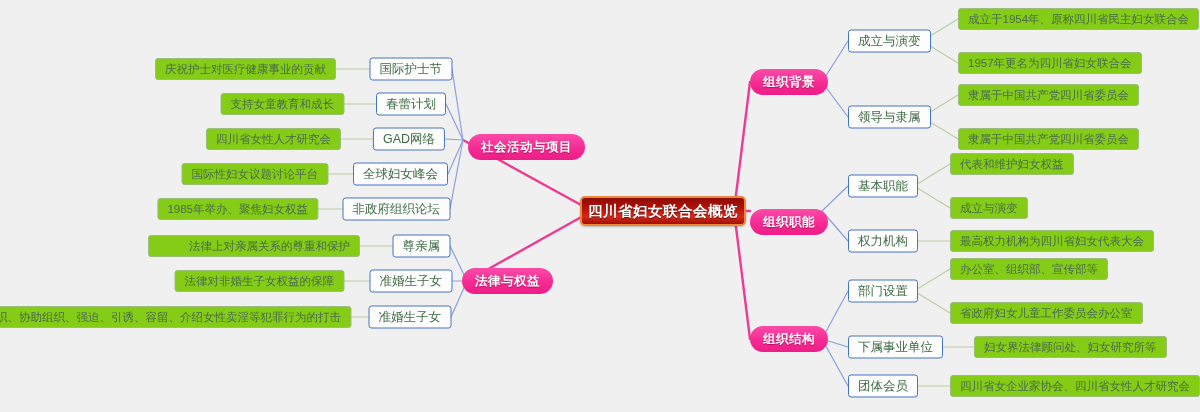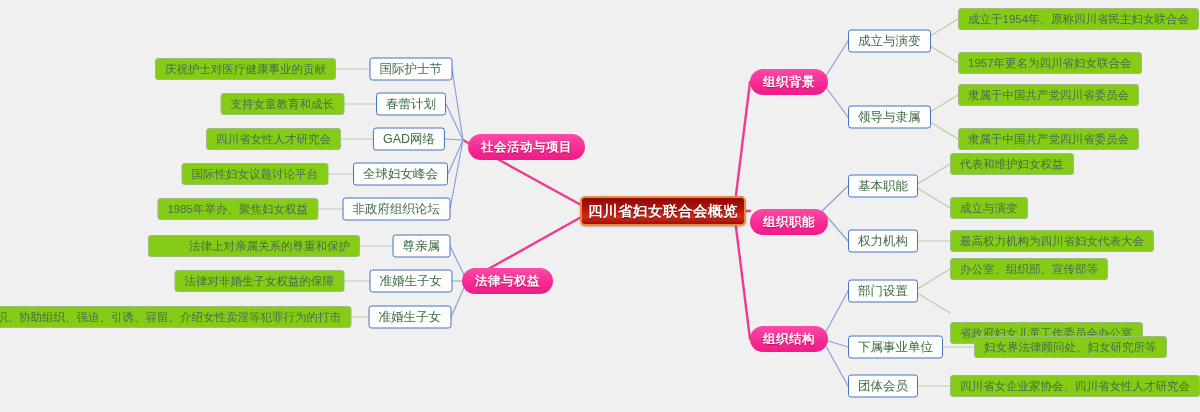--- a/index.html
+++ b/index.html
@@ -131,21 +131,21 @@
       <div class="node green" style="top: 139px; left: 958px;">隶属于中国共产党四川省委员会</div>
       <div class="node pill" style="top: 222px; left: 750px;">组织职能</div>
       <div class="node blue" style="top: 186px; left: 848px;">基本职能</div>
       <div class="node green" style="top: 164px; left: 950px;">代表和维护妇女权益</div>
       <div class="node green" style="top: 208px; left: 950px;">成立与演变</div>
       <div class="node blue" style="top: 241px; left: 848px;">权力机构</div>
       <div class="node green" style="top: 241px; left: 950px;">最高权力机构为四川省妇女代表大会</div>
       <div class="node pill" style="top: 339px; left: 750px;">组织结构</div>
       <div class="node blue" style="top: 291px; left: 848px;">部门设置</div>
       <div class="node green" style="top: 269px; left: 950px;">办公室、组织部、宣传部等</div>
-      <div class="node green" style="top: 313px; left: 950px; margin-top: 20px;">省政府妇女儿童工作委员会办公室</div>
+      <div class="node green" style="top: 313px; left: 950px;">省政府妇女儿童工作委员会办公室</div>
       <div class="node blue" style="top: 347px; left: 848px;">下属事业单位</div>
       <div class="node green" style="top: 347px; left: 974px;">妇女界法律顾问处、妇女研究所等</div>
       <div class="node blue" style="top: 386px; left: 848px;">团体会员</div>
       <div class="node green" style="top: 386px; left: 950px;">四川省女企业家协会、四川省女性人才研究会</div>
       <div class="node pill" style="top: 140px; left: 585px; transform: translate(-100%, -50%); margin-top: 7px;">社会活动与项目</div>
       <div class="node blue" style="top: 69px; left: 452px; transform: translate(-100%, -50%);">国际护士节</div>
       <div class="node green" style="top: 69px; left: 336px; transform: translate(-100%, -50%);">庆祝护士对医疗健康事业的贡献</div>
       <div class="node blue" style="top: 104px; left: 446px; transform: translate(-100%, -50%);">春蕾计划</div>
       <div class="node green" style="top: 104px; left: 344px; transform: translate(-100%, -50%);">支持女童教育和成长</div>
       <div class="node blue" style="top: 139px; left: 445px; transform: translate(-100%, -50%); text-align: center;">GAD网络</div>

